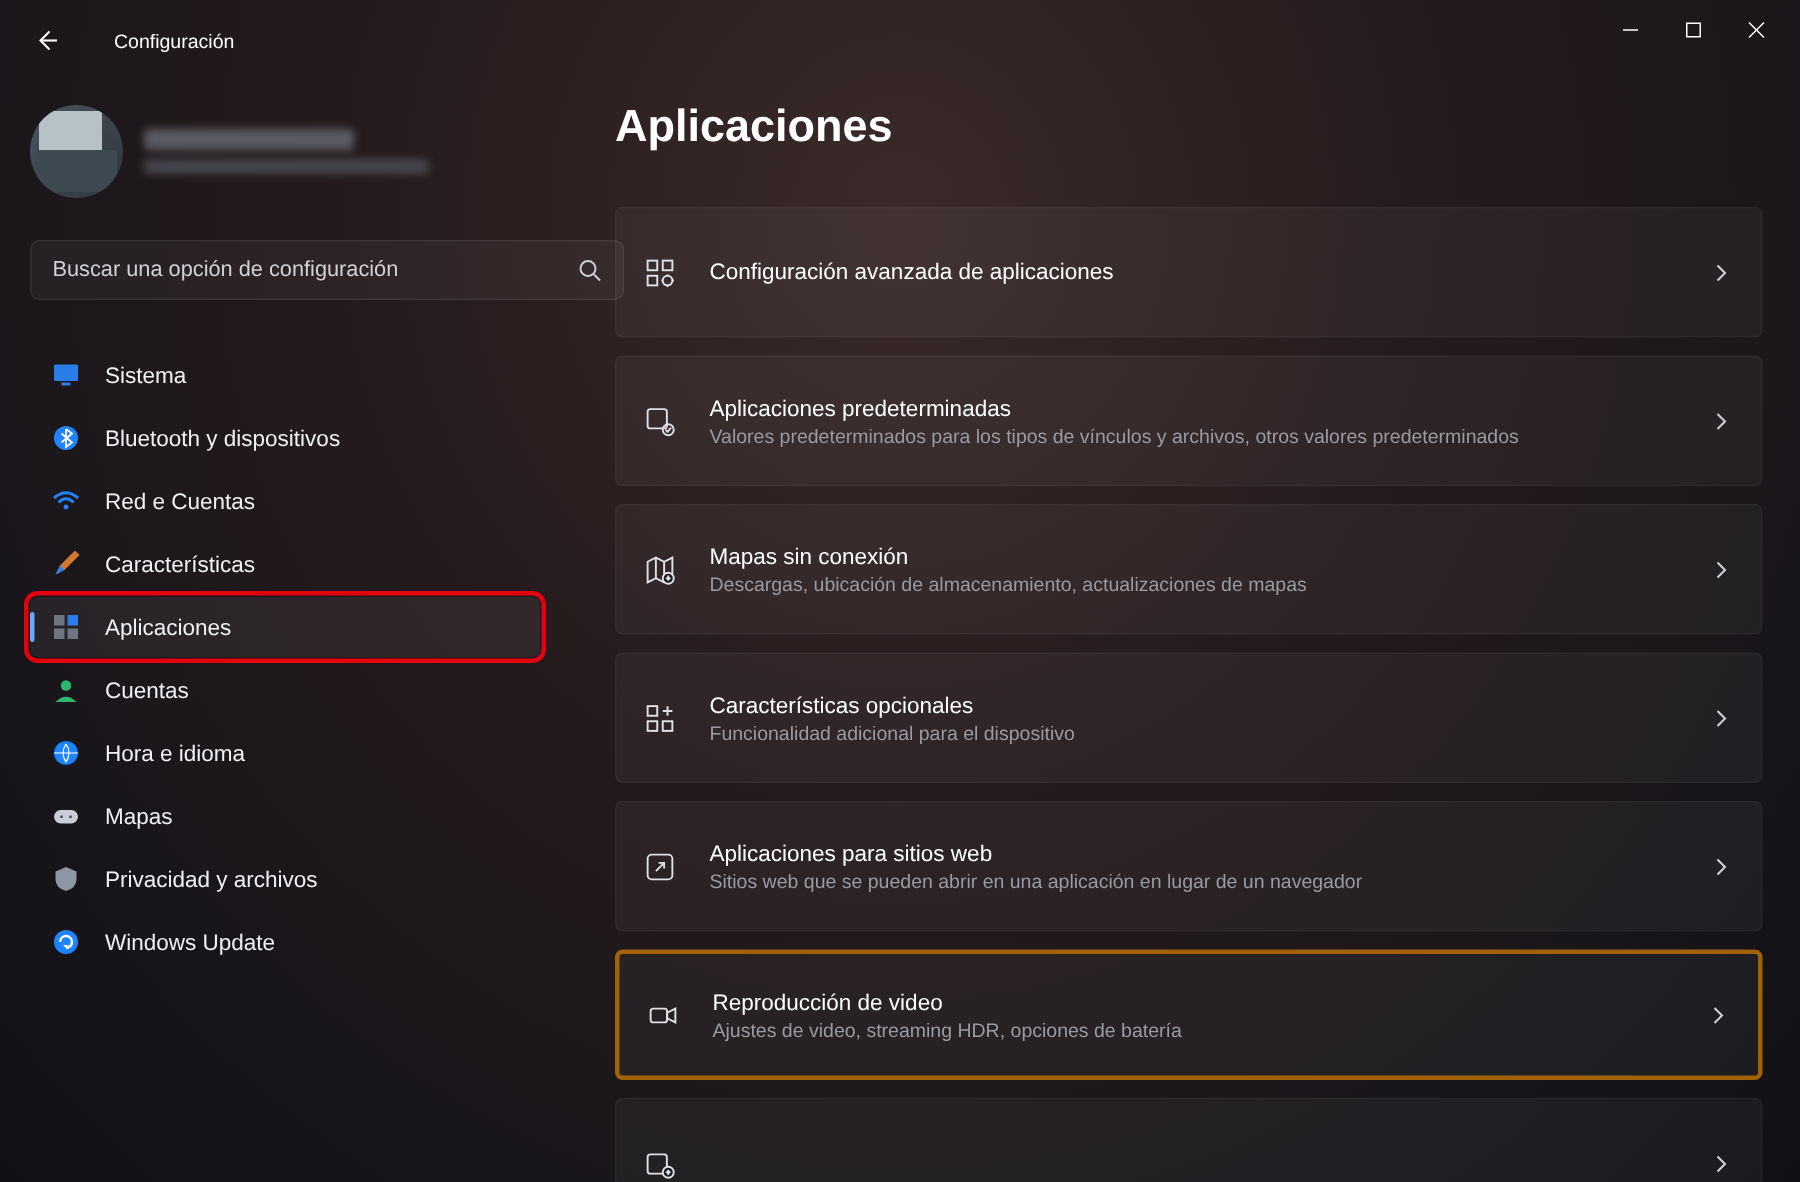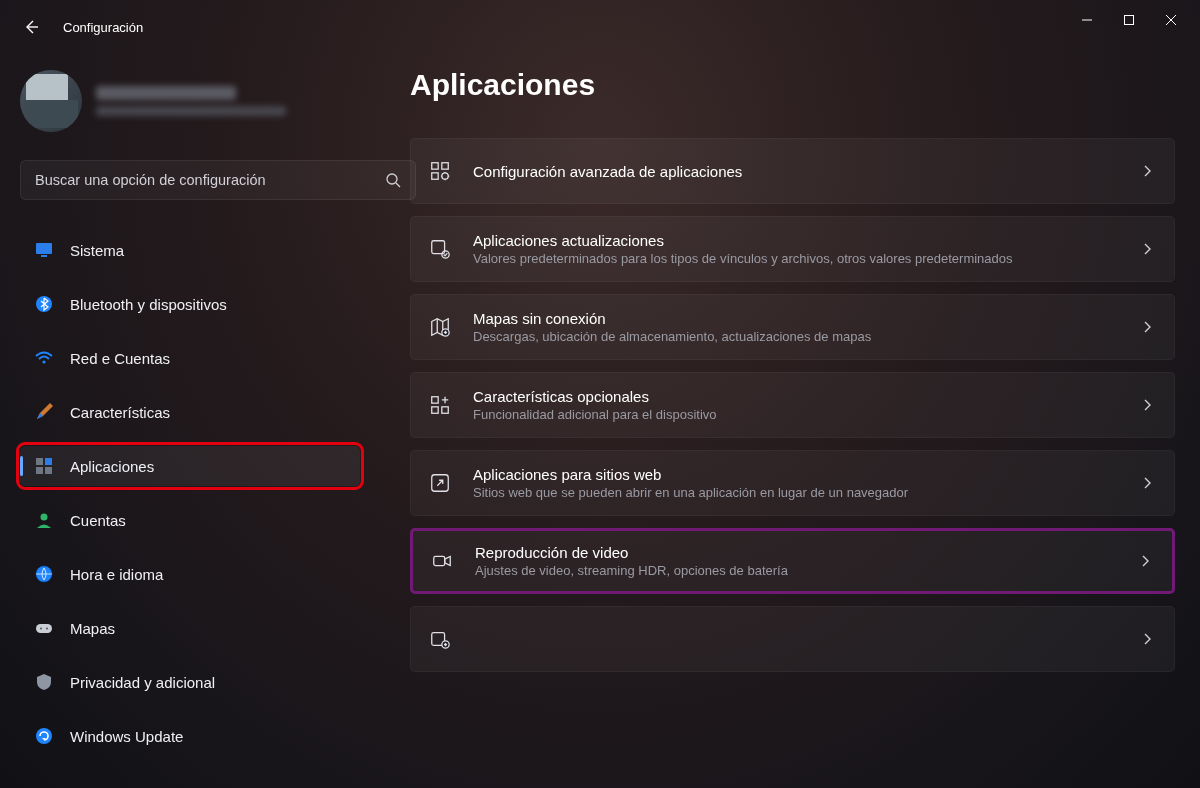--- a/index.html
+++ b/index.html
@@ -15,21 +15,21 @@
   
   .titlebar {
     position: absolute; top: 0; right: 0;
     height: 40px; display: flex; align-items: center;
     gap: 28px; padding-right: 22px;
   }
   .titlebar .win-btn { width: 14px; height: 14px; display:flex; align-items:center; justify-content:center; }
 
   .header {
     position: absolute; top: 18px; left: 22px;
-    display: flex; align-items: center; gap: 23px;
+    display: flex; align-items: center; gap: 36px;
     font-size: 13px;
   }
   .header .back { width: 18px; height: 18px; }
 
   
   .sidebar {
     position: absolute; left: 20px; top: 70px; width: 340px;
   }
   .profile {
     display: flex; align-items: center; gap: 14px;
@@ -51,21 +51,21 @@
     background: rgba(255,255,255,0.045);
     border: 1px solid rgba(255,255,255,0.07);
     border-radius: 6px;
     display:flex; align-items:center; padding: 0 14px;
     font-size: 14.5px; color: #d0d0d6;
     position: relative;
     margin-bottom: 30px;
   }
   .searchbox .srch-ic { position:absolute; right:14px; }
 
-  .navlist { display:flex; flex-direction:column; gap: 14px; }
+  .navlist { display:flex; flex-direction:column; gap: 2px; }
   .navitem {
     display:flex; align-items:center; gap: 16px;
     height: 40px; padding: 0 14px;
     font-size: 15px; color: #f0f0f4;
     border-radius: 5px;
     position: relative;
   }
   .navitem.selected { background: rgba(255,255,255,0.06); }
   .navitem.selected::before {
     content:""; position:absolute; left:0; top:10px; bottom:10px; width:3px;
@@ -75,29 +75,29 @@
   .navicon { width:20px; height:20px; display:flex; align-items:center; justify-content:center; flex-shrink:0;}
 
   
   .main {
     position:absolute; left: 410px; top: 68px; right: 25px;
   }
   .page-title { font-size: 30px; font-weight: 600; margin-bottom: 36px; }
 
   .card {
     display:flex; align-items:center;
-    height: 66px;
+    height: 87px;
     background: rgba(255,255,255,0.042);
     border: 1px solid rgba(255,255,255,0.04);
     border-radius: 5px;
     padding: 0 20px 0 16px;
     margin-bottom: 12px;
     position: relative;
   }
-  .card.highlight-red { border: 3px solid #701a75; }
+  .card.highlight-red { border: 3px solid #a16207; }
   .card-icon { width:26px; height:26px; display:flex; align-items:center; justify-content:center; flex-shrink:0; margin-right: 20px;}
   .card-text .ct-title { font-size: 15px; color:#fff; }
   .card-text .ct-sub   { font-size: 13px; color:#9a9aa2; margin-top:2px; }
   .card-chevron { margin-left:auto; }
 
   svg { display:block; }
 </style>
 </head>
 <body>
 
@@ -227,21 +227,21 @@
           </svg>
       </span>
       <span>Mapas</span>
     </div>
     <div class="navitem">
       <span class="navicon">
         <svg width="20" height="20" viewBox="0 0 20 20">
             <path d="M10 2 L17 5 L17 10 Q17 16 10 18 Q3 16 3 10 L3 5 Z" fill="#8e96a3"></path>
           </svg>
       </span>
-      <span>Privacidad y adicional</span>
+      <span>Privacidad y archivos</span>
     </div>
     <div class="navitem">
       <span class="navicon">
         <svg width="20" height="20" viewBox="0 0 20 20">
             <circle cx="10" cy="10" r="8" fill="#1f84ff"></circle>
             <path d="M6 10 A4 4 0 1 1 10 14" fill="none" stroke="#fff" stroke-width="1.6"></path>
             <path d="M10 14 L8 12 L12 12 Z" fill="#fff"></path>
           </svg>
       </span>
       <span>Windows Update</span>
@@ -274,21 +274,21 @@
 
   <div class="card">
     <span class="card-icon">
       <svg width="22" height="22" viewBox="0 0 24 24" fill="none" stroke="#e0e0e6" stroke-width="1.4">
           <rect x="3" y="3" width="14" height="14" rx="2"></rect>
           <circle cx="18" cy="18" r="4"></circle>
           <path d="M16 18 l1.5 1.5 L20 16.5"></path>
         </svg>
     </span>
     <div class="card-text">
-      <div class="ct-title">Aplicaciones actualizaciones</div>
+      <div class="ct-title">Aplicaciones predeterminadas</div>
       <div class="ct-sub">Valores predeterminados para los tipos de vínculos y archivos, otros valores predeterminados</div>
     </div>
     <span class="card-chevron">
       <svg width="14" height="14" viewBox="0 0 14 14">
           <path d="M5 2 L10 7 L5 12" fill="none" stroke="#d0d0d6" stroke-width="1.4"></path>
         </svg>
     </span>
   </div>
 
   <div class="card">

